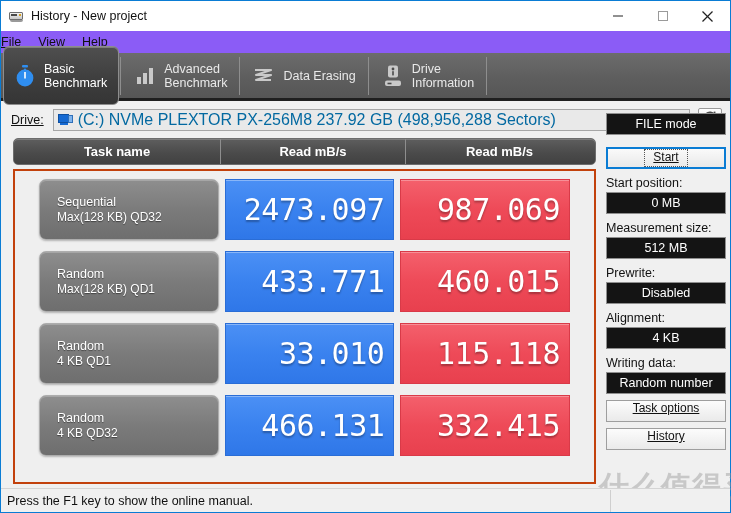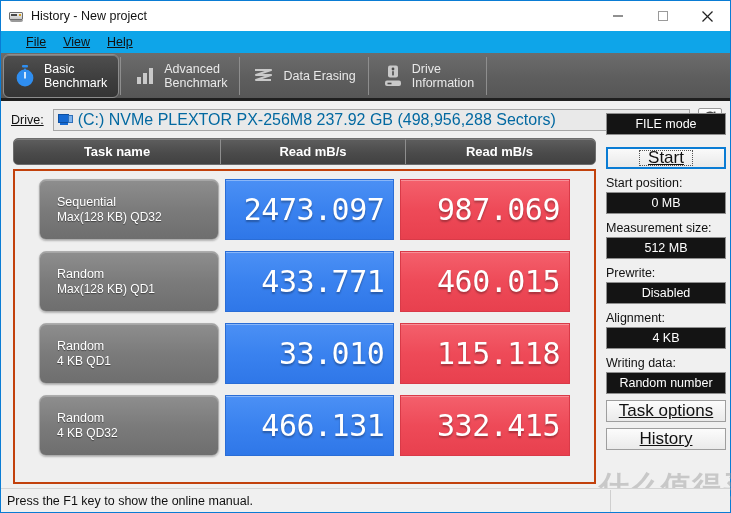--- a/index.html
+++ b/index.html
@@ -52,41 +52,41 @@
     width: 45px; height: 30px;
     display: flex; align-items: center; justify-content: center;
     flex: none; position: relative;
   }
   .win-btn svg { display: block; }
 
   
   .menubar {
     position: absolute; left: 0; top: 30px;
     width: 729px; height: 22px;
-    background: #0ea5e9;
-    display: flex; align-items: center;
-    padding-left: 25px;
+    background: #8b5cf6;
+    display: flex; align-items: center;
+    padding-left: 0;
   }
   .menu-item {
     font-size: 12.5px; color: #111;
     padding: 1px 9px 1px 0px; margin-right: 8px;
     white-space: nowrap;
   }
   .menu-item u { text-decoration: underline; }
 
   
   .tabstrip {
     position: absolute; left: 0; top: 52px;
     width: 729px; height: 48px;
     background: linear-gradient(#6c6c6c, #5e5e5e 55%, #565656);
     display: flex; align-items: center;
     border-bottom: 3px solid #1f1f1f;
   }
   .tab {
-    height: 44px;
+    height: 59px;
     display: flex; align-items: center;
     padding: 0 11px 0 8px;
     position: relative;
     margin-left: 2px;
   }
   .tab.active {
     background: linear-gradient(#4f4f4f, #3d3d3d 60%, #353535);
     border: 1px solid #8d8d8d;
     border-radius: 6px;
     box-shadow: inset 0 1px 0 #7d7d7d;
@@ -238,22 +238,22 @@
     width: 120px; height: 22px;
     background: #141414;
     border: 1px solid #8f8f8f;
     color: #ffffff; font-size: 12.5px;
     display: flex; align-items: center; justify-content: center;
   }
   .sb-btn {
     width: 120px; height: 22px;
     background: linear-gradient(#fcfcfc, #eaeaea);
     border: 1px solid #9e9e9e;
-    color: #111; font-size: 17px;
-    display: flex; align-items: center; justify-content: center;
+    color: #111; font-size: 12px;
+    display: flex; justify-content: center;
   }
   .sb-btn.focused {
     border: 2px solid #0a7cd4;
     background: linear-gradient(#fafafa, #e9e9e9);
   }
   .sb-btn.focused .inner {
     border: 1px dotted #555; padding: 0 8px; line-height: 14px;
   }
   .sb-cap {
     font-size: 12.5px; color: #111;

